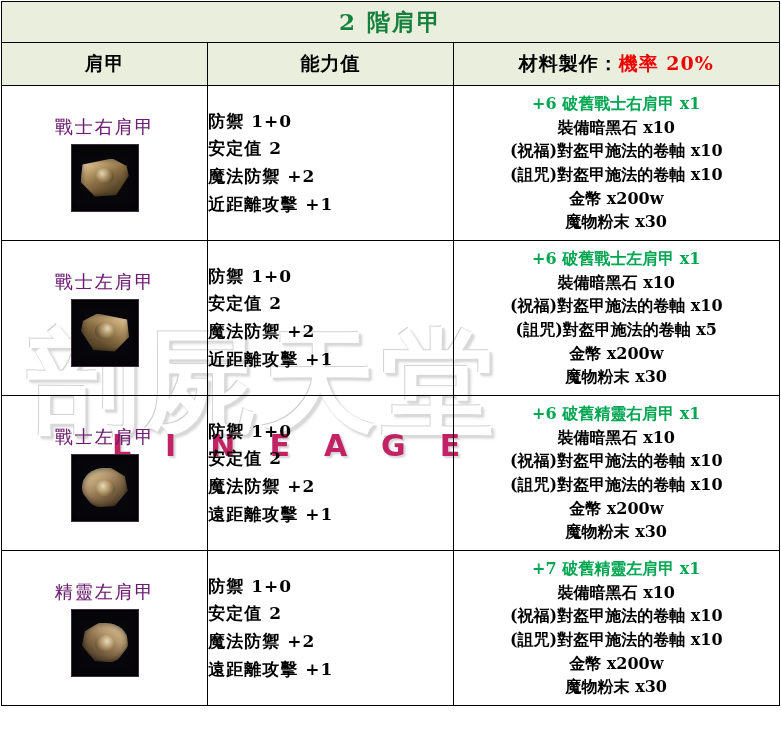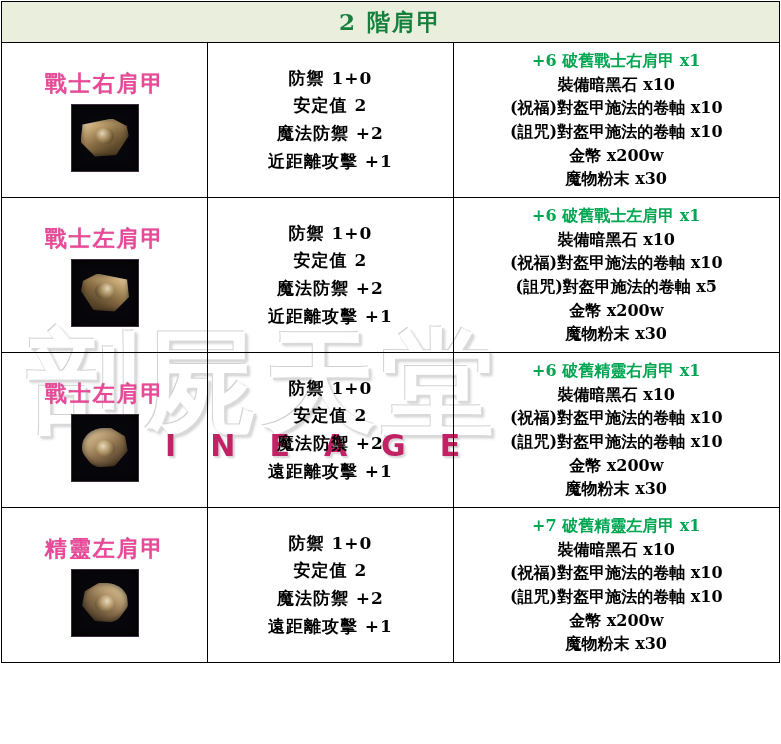--- a/index.html
+++ b/index.html
@@ -105,29 +105,29 @@
 
   
   .row-item {
     height: 155px;
   }
   .cell-name {
     text-align: center;
     padding: 8px 0 6px 0;
   }
   .item-label {
-    font-size: 22px;
-    font-weight: bold;
+    font-size: 18px;
+    font-weight: normal;
     letter-spacing: 2px;
-    color: #ec4899;
+    color: #701a75;
     margin-bottom: 5px;
     text-shadow: 0 0 1px rgba(0,0,0,.25);
   }
   .cell-stats {
-    text-align: center;
+    text-align: left;
     font-size: 17px;
     font-weight: bold;
     line-height: 1.62;
     color: #000;
     letter-spacing: 1px;
     padding: 6px 0;
   }
   .cell-stats .stat-line { white-space: nowrap; }
 
   .cell-mats {
@@ -214,20 +214,25 @@
   <table class="rcp">
     <colgroup>
       <col class="col-a">
         <col class="col-b">
         <col class="col-c">
     </colgroup>
     <tbody>
       <tr>
         <td class="title-cell" colspan="3">2 階肩甲</td>
       </tr>
+      <tr>
+        <td class="head-cell">肩甲</td>
+        <td class="head-cell">能力值</td>
+        <td class="head-cell"><span>材料製作：</span><span class="head-red">機率 20%</span></td>
+      </tr>
 
       <tr class="row-item">
         <td class="cell-name">
           <div class="item-label">戰士右肩甲</div>
           <div class="icon-box">
               <span class="ic-war"></span>
             </div>
         </td>
         <td class="cell-stats">
           <div class="stat-line">防禦  1+0</div>

